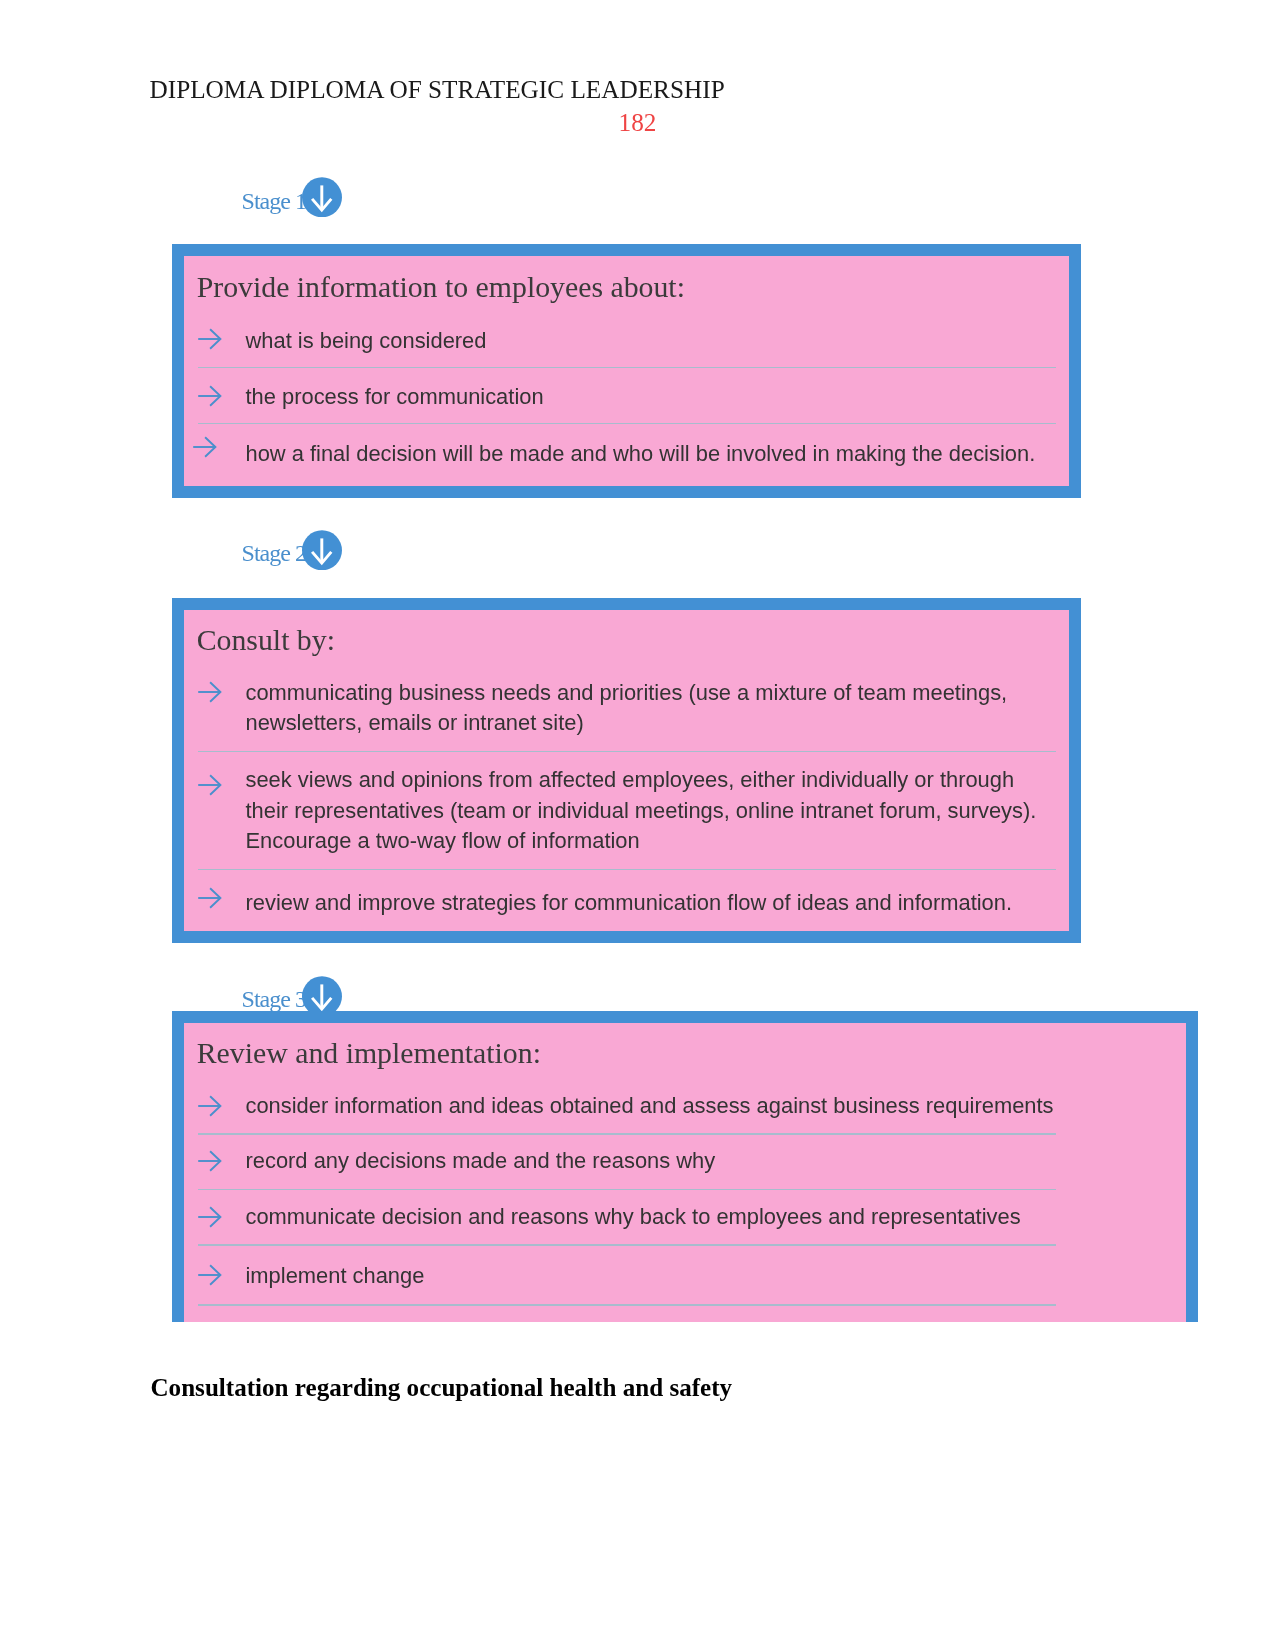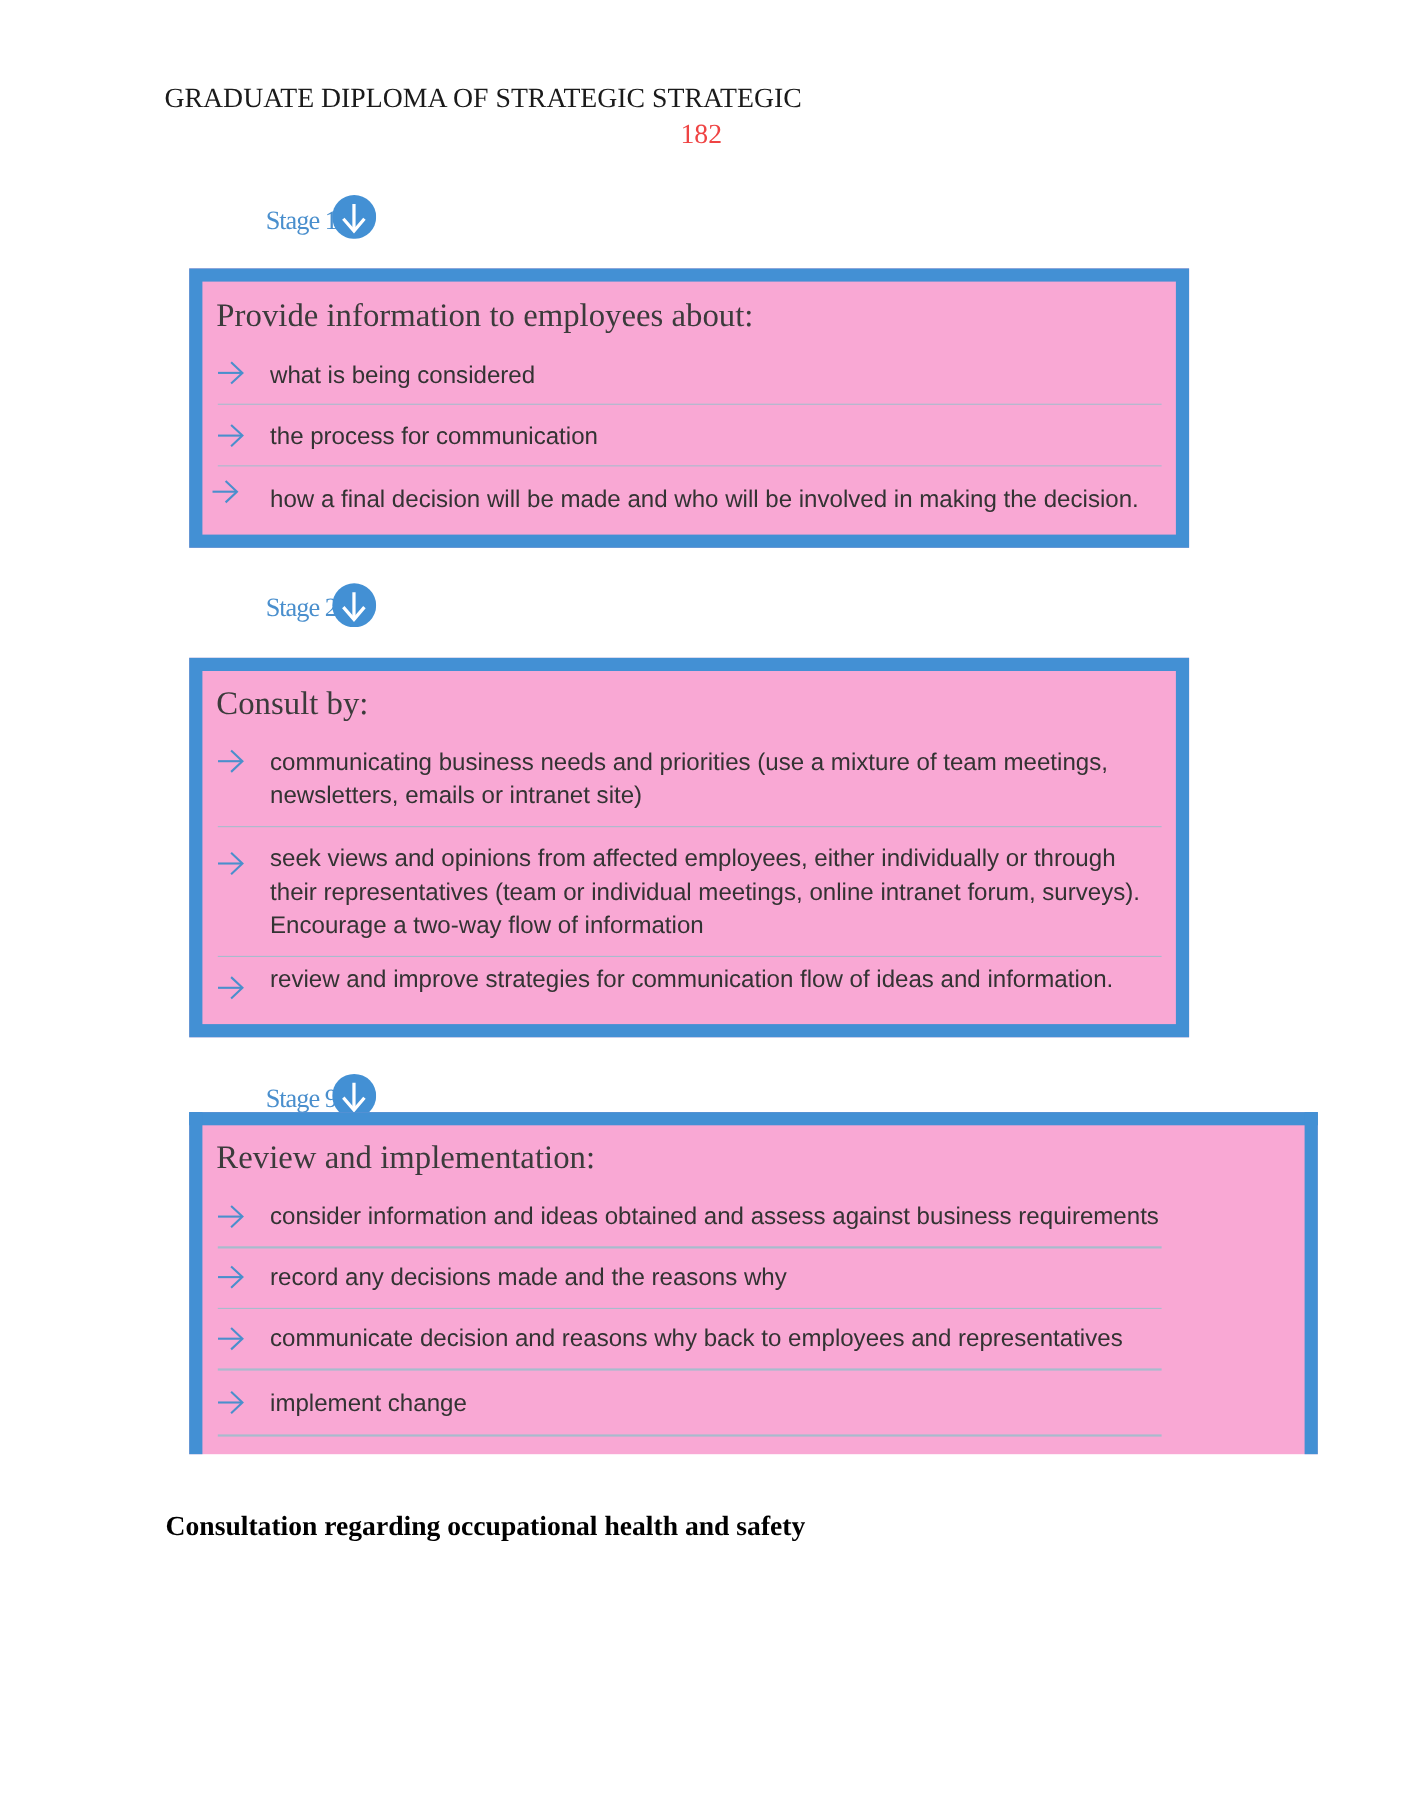--- a/index.html
+++ b/index.html
@@ -76,21 +76,21 @@
     <g id="glyph-down-arrow-badge">
       <circle cx="20" cy="20.3" r="20" fill="#4390d4"></circle>
       <path d="M19.8 8.4 V32.1" fill="none" stroke="#ffffff" stroke-width="2.95" stroke-linecap="butt"></path>
       <path d="M10.1 21.9 L19.8 33.1 L29.3 21.9" fill="none" stroke="#ffffff" stroke-width="2.95" stroke-linecap="butt" stroke-linejoin="miter"></path>
     </g>
   </defs>
 </svg>
 
 <div class="page">
 
-  <div class="doc-header">GRADUATE DIPLOMA OF STRATEGIC STRATEGIC</div>
+  <div class="doc-header">DIPLOMA DIPLOMA OF STRATEGIC LEADERSHIP</div>
   <div class="page-number">182</div>
 
   <div class="stage-head">
     <span class="stage-label" style="left:194.5px;top:185.5px;">Stage 1</span>
     <svg class="stage-arrow-badge" style="left:302px;top:176.7px;" viewBox="0 0 40 40.6">
         <use href="#glyph-down-arrow-badge"></use>
       </svg>
   </div>
 
   <div class="stage-box" style="left:172px;top:244px;width:909px;height:254px;">
@@ -135,26 +135,26 @@
 
       <svg class="bullet-arrow" style="top:163.6px;" viewBox="0 0 26 24">
           <use href="#glyph-right-arrow"></use>
         </svg>
       <div class="bullet-text" style="top:155.8px;width:800px;">seek views and opinions from affected employees, either individually or through their representatives (team or individual meetings, online intranet forum, surveys). Encourage a two-way flow of information</div>
       <div class="bullet-rule" style="top:259.3px;"></div>
 
       <svg class="bullet-arrow" style="top:276.3px;" viewBox="0 0 26 24">
           <use href="#glyph-right-arrow"></use>
         </svg>
-      <div class="bullet-text" style="top:265px;width:850px;">review and improve strategies for communication flow of ideas and information.</div>
+      <div class="bullet-text" style="top:278px;width:850px;">review and improve strategies for communication flow of ideas and information.</div>
     </div>
   </div>
 
   <div class="stage-head">
-    <span class="stage-label" style="left:194.5px;top:984px;">Stage 9</span>
+    <span class="stage-label" style="left:194.5px;top:984px;">Stage 3</span>
     <svg class="stage-arrow-badge" style="left:301.6px;top:975.6px;" viewBox="0 0 40 40.6">
         <use href="#glyph-down-arrow-badge"></use>
       </svg>
   </div>
 
   <div class="stage-box" style="left:172px;top:1011px;width:1026px;height:310.6px;border-bottom:none;">
     <div class="box-inner">
       <div class="box-title" style="top:14.6px;">Review and implementation:</div>
 
       <svg class="bullet-arrow" style="top:70.5px;" viewBox="0 0 26 24">

